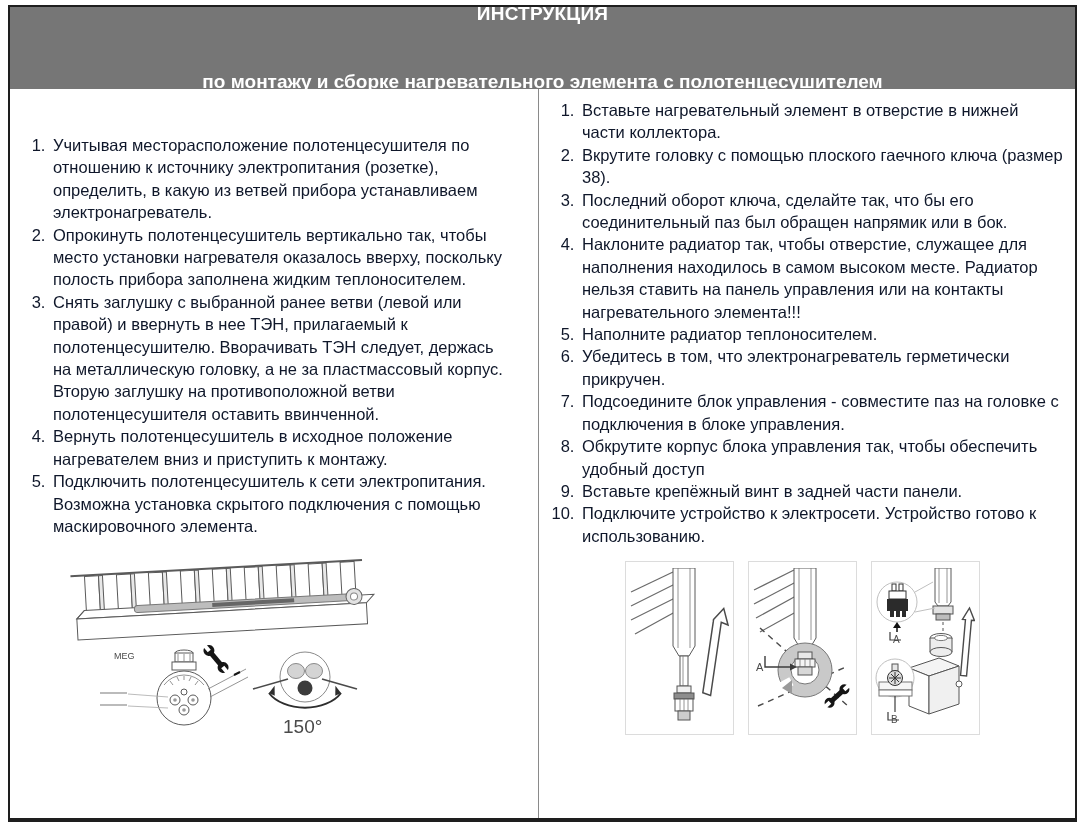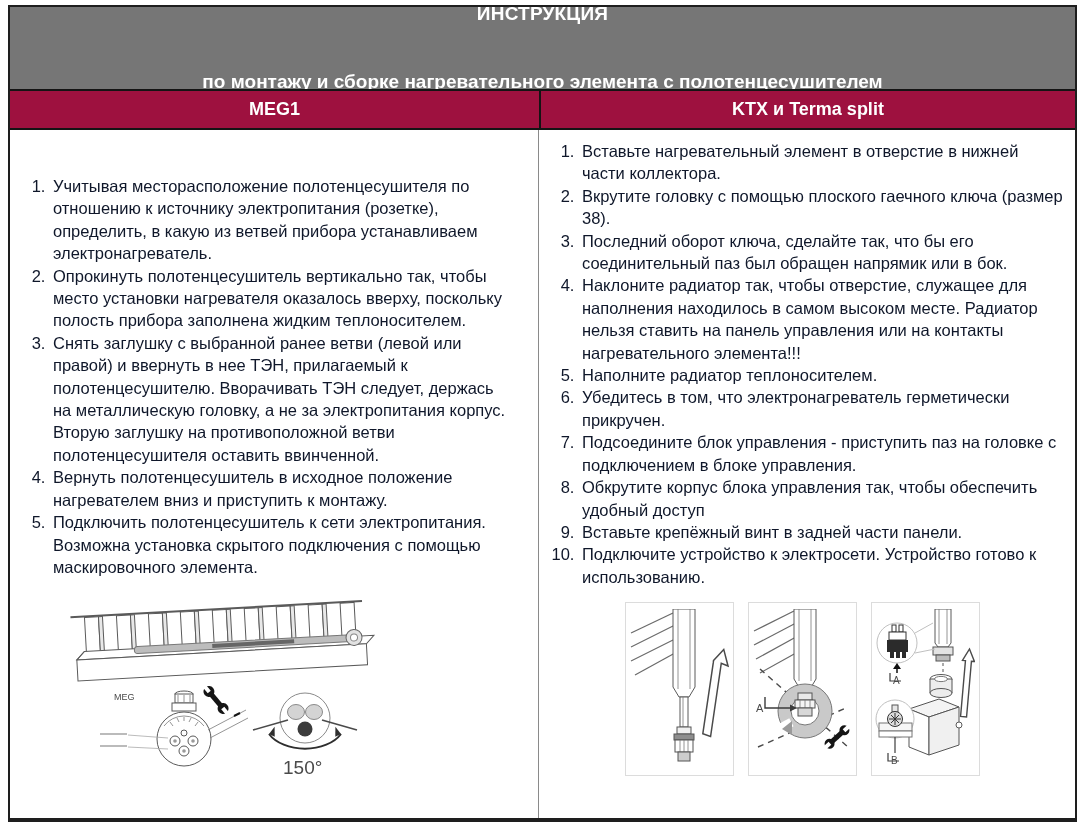--- a/index.html
+++ b/index.html
@@ -62,32 +62,28 @@
 <body>
 
 <div class="sheet">
   <div class="table">
 
     <div class="header-gray">
       <div class="title">ИНСТРУКЦИЯ</div>
       <div class="subtitle"><span>по монтажу и сборке </span><span class="ul">нагревательного элемента</span><span> с полотенцесушителем</span></div>
     </div>
 
-    <div class="col-heads">
-      <div class="cell left">MEG1</div>
-      <div class="cell right">KTX и Terma split</div>
-    </div>
 
     <div class="body-row">
 
       <div class="col left">
         <ol class="steps">
           <li>Учитывая месторасположение полотенцесушителя по отношению к источнику электропитания (розетке), определить, в какую из ветвей прибора устанавливаем электронагреватель.</li>
           <li>Опрокинуть полотенцесушитель вертикально так, чтобы место установки нагревателя оказалось вверху, поскольку полость прибора заполнена жидким теплоносителем.</li>
-          <li>Снять заглушку с выбранной ранее ветви (левой или правой) и ввернуть в нее ТЭН, прилагаемый к полотенцесушителю. Вворачивать ТЭН следует, держась на металлическую головку, а не за электропитания корпус. Вторую заглушку на противоположной ветви полотенцесушителя оставить ввинченной.</li>
+          <li>Снять заглушку с выбранной ранее ветви (левой или правой) и ввернуть в нее ТЭН, прилагаемый к полотенцесушителю. Вворачивать ТЭН следует, держась на металлическую головку, а не за пластмассовый корпус. Вторую заглушку на противоположной ветви полотенцесушителя оставить ввинченной.</li>
           <li>Вернуть полотенцесушитель в исходное положение нагревателем вниз и приступить к монтажу.</li>
           <li>Подключить полотенцесушитель к сети электропитания. Возможна установка скрытого подключения с помощью маскировочного элемента.</li>
         </ol>
 
         <div class="diagram-left">
           <svg width="315" height="192" viewBox="0 0 315 192">
 
             <g transform="rotate(-3.2 157 45)">
               <line x1="10" y1="13" x2="302" y2="13" stroke="#5a5a5a" stroke-width="2"></line>
 
@@ -184,21 +180,21 @@
       </div>
 
       <div class="col right">
         <ol class="steps">
           <li>Вставьте нагревательный элемент в отверстие в нижней части коллектора.</li>
           <li>Вкрутите головку с помощью плоского гаечного ключа (размер 38).</li>
           <li>Последний оборот ключа, сделайте так, что бы его соединительный паз был обращен напрямик или в бок.</li>
           <li>Наклоните радиатор так, чтобы отверстие, служащее для наполнения находилось в самом высоком месте. Радиатор нельзя ставить на панель управления или на контакты нагревательного элемента!!!</li>
           <li>Наполните радиатор теплоносителем.</li>
           <li>Убедитесь в том, что электронагреватель герметически прикручен.</li>
-          <li>Подсоедините блок управления - приступить паз на головке с подключением в блоке управления.</li>
+          <li>Подсоедините блок управления - совместите паз на головке с подключения в блоке управления.</li>
           <li>Обкрутите корпус блока управления так, чтобы обеспечить удобный доступ</li>
           <li>Вставьте крепёжный винт в задней части панели.</li>
           <li>Подключите устройство к электросети. Устройство готово к использованию.</li>
         </ol>
 
         <div class="diagrams-right">
 
           <div class="diag-box">
             <svg width="100" height="160" viewBox="0 0 100 160">
               <g stroke="#6a6a6a" stroke-width="1.2">

